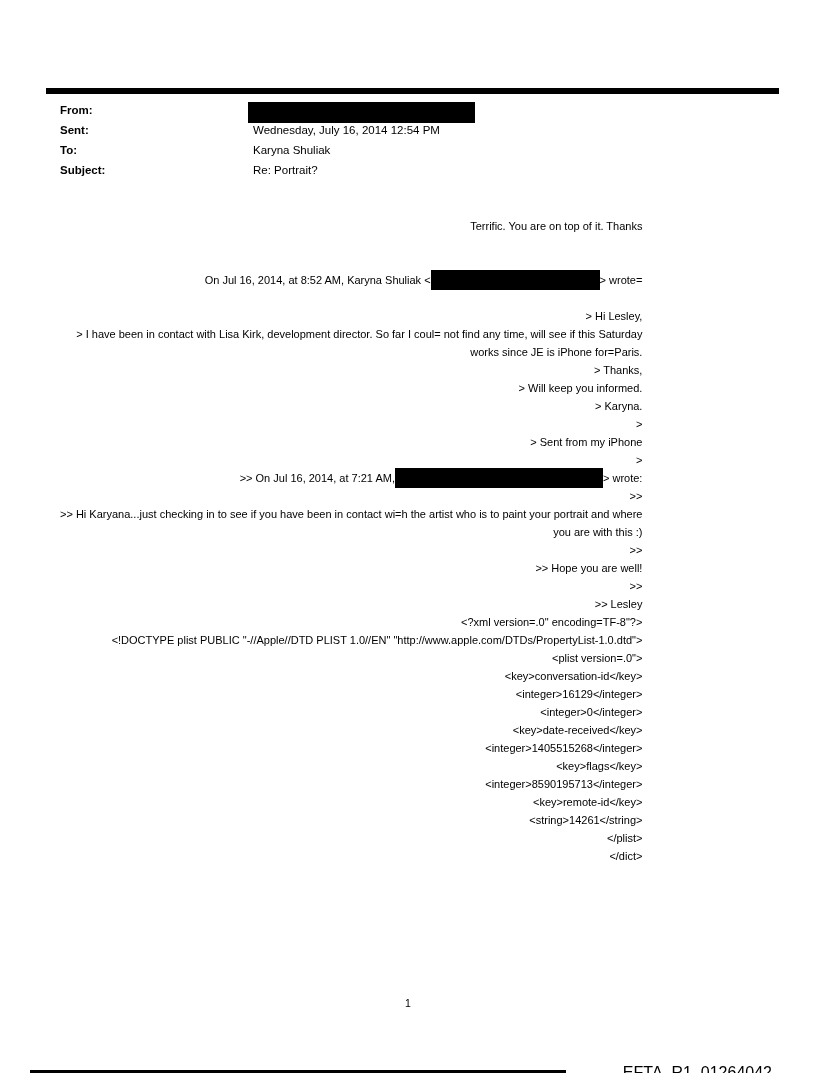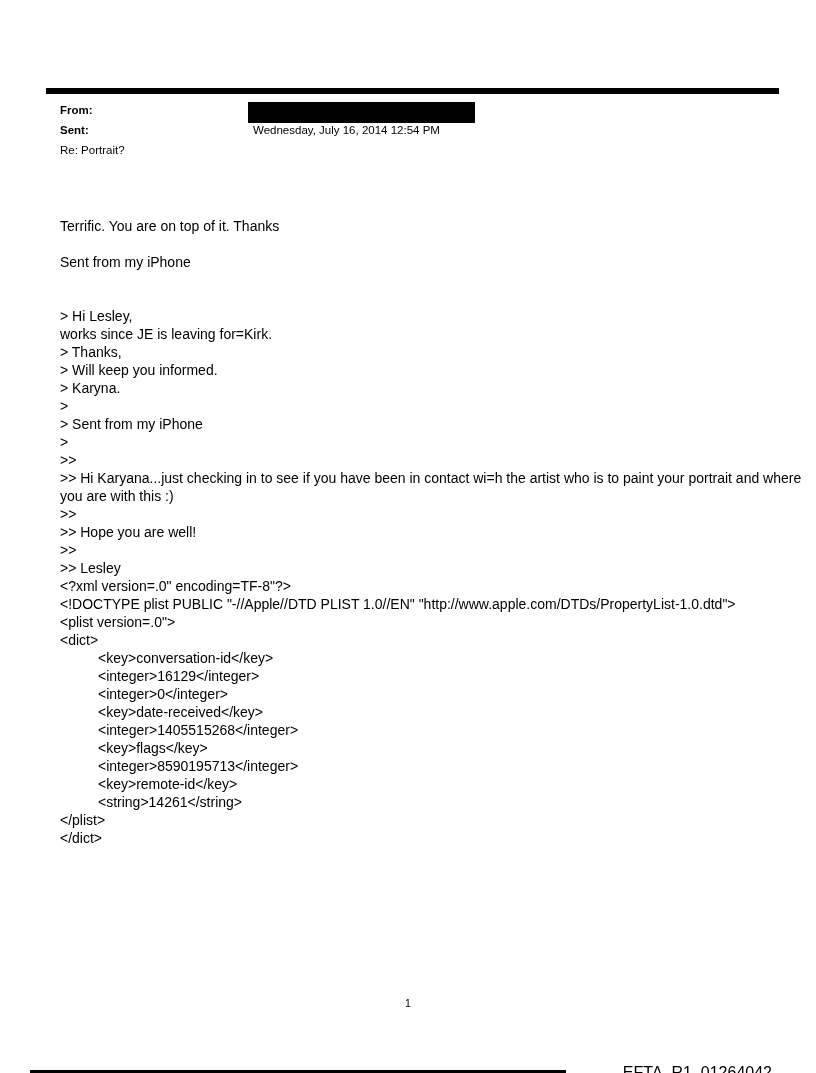--- a/index.html
+++ b/index.html
@@ -28,22 +28,23 @@
   .hvalue { white-space: pre; }
   .redact-from {
     position: absolute;
     left: 248px; top: 102px;
     width: 227px; height: 21px;
     background: #000000;
   }
   .bodytext {
     position: absolute;
     left: 60px; top: 217px;
-    font-size: 14px;
+    font-size: 11px;
     line-height: 18px;
+    text-align: right;
   }
   .bline { height: 18px; white-space: pre; }
   .indent { padding-left: 38px; }
   .redact {
     display: inline-block;
     background: #000000;
     height: 20px;
     margin: -1px 0;
     vertical-align: top;
   }
@@ -79,51 +80,57 @@
   <div class="hdr">
     <div class="hrow">
       <span class="hlabel">From:</span>
       <span class="hvalue"></span>
     </div>
     <div class="hrow">
       <span class="hlabel">Sent:</span>
       <span class="hvalue">Wednesday, July 16, 2014 12:54 PM</span>
     </div>
     <div class="hrow">
+      <span class="hlabel">To:</span>
+      <span class="hvalue">Karyna Shuliak</span>
+    </div>
+    <div class="hrow">
+      <span class="hlabel">Subject:</span>
       <span class="hvalue">Re: Portrait?</span>
     </div>
   </div>
 
   <div class="redact-from"></div>
 
   <div class="bodytext">
     <div class="bline">Terrific. You are on top of it. Thanks</div>
     <div class="bline"></div>
-    <div class="bline">Sent from my iPhone</div>
     <div class="bline"></div>
+    <div class="bline"><span>On Jul 16, 2014, at 8:52 AM, Karyna Shuliak &lt;</span><span class="redact w169"></span><span>&gt; wrote=</span></div>
     <div class="bline"></div>
     <div class="bline">&gt; Hi Lesley,</div>
-    <div class="bline">works since JE is leaving for=Kirk.</div>
+    <div class="bline">&gt; I have been in contact with Lisa Kirk, development director. So far I coul= not find any time, will see if this Saturday</div>
+    <div class="bline">works since JE is iPhone for=Paris.</div>
     <div class="bline">&gt; Thanks,</div>
     <div class="bline">&gt; Will keep you informed.</div>
     <div class="bline">&gt; Karyna.</div>
     <div class="bline">&gt;</div>
     <div class="bline">&gt; Sent from my iPhone</div>
     <div class="bline">&gt;</div>
+    <div class="bline"><span>&gt;&gt; On Jul 16, 2014, at 7:21 AM,</span><span class="redact w208"></span><span>&gt; wrote:</span></div>
     <div class="bline">&gt;&gt;</div>
     <div class="bline">&gt;&gt; Hi Karyana...just checking in to see if you have been in contact wi=h the artist who is to paint your portrait and where</div>
     <div class="bline">you are with this :)</div>
     <div class="bline">&gt;&gt;</div>
     <div class="bline">&gt;&gt; Hope you are well!</div>
     <div class="bline">&gt;&gt;</div>
     <div class="bline">&gt;&gt; Lesley</div>
     <div class="bline">&lt;?xml version=.0" encoding=TF-8"?&gt;</div>
     <div class="bline">&lt;!DOCTYPE plist PUBLIC "-//Apple//DTD PLIST 1.0//EN" "http://www.apple.com/DTDs/PropertyList-1.0.dtd"&gt;</div>
     <div class="bline">&lt;plist version=.0"&gt;</div>
-    <div class="bline">&lt;dict&gt;</div>
     <div class="bline indent">&lt;key&gt;conversation-id&lt;/key&gt;</div>
     <div class="bline indent">&lt;integer&gt;16129&lt;/integer&gt;</div>
     <div class="bline indent">&lt;integer&gt;0&lt;/integer&gt;</div>
     <div class="bline indent">&lt;key&gt;date-received&lt;/key&gt;</div>
     <div class="bline indent">&lt;integer&gt;1405515268&lt;/integer&gt;</div>
     <div class="bline indent">&lt;key&gt;flags&lt;/key&gt;</div>
     <div class="bline indent">&lt;integer&gt;8590195713&lt;/integer&gt;</div>
     <div class="bline indent">&lt;key&gt;remote-id&lt;/key&gt;</div>
     <div class="bline indent">&lt;string&gt;14261&lt;/string&gt;</div>
     <div class="bline">&lt;/plist&gt;</div>

